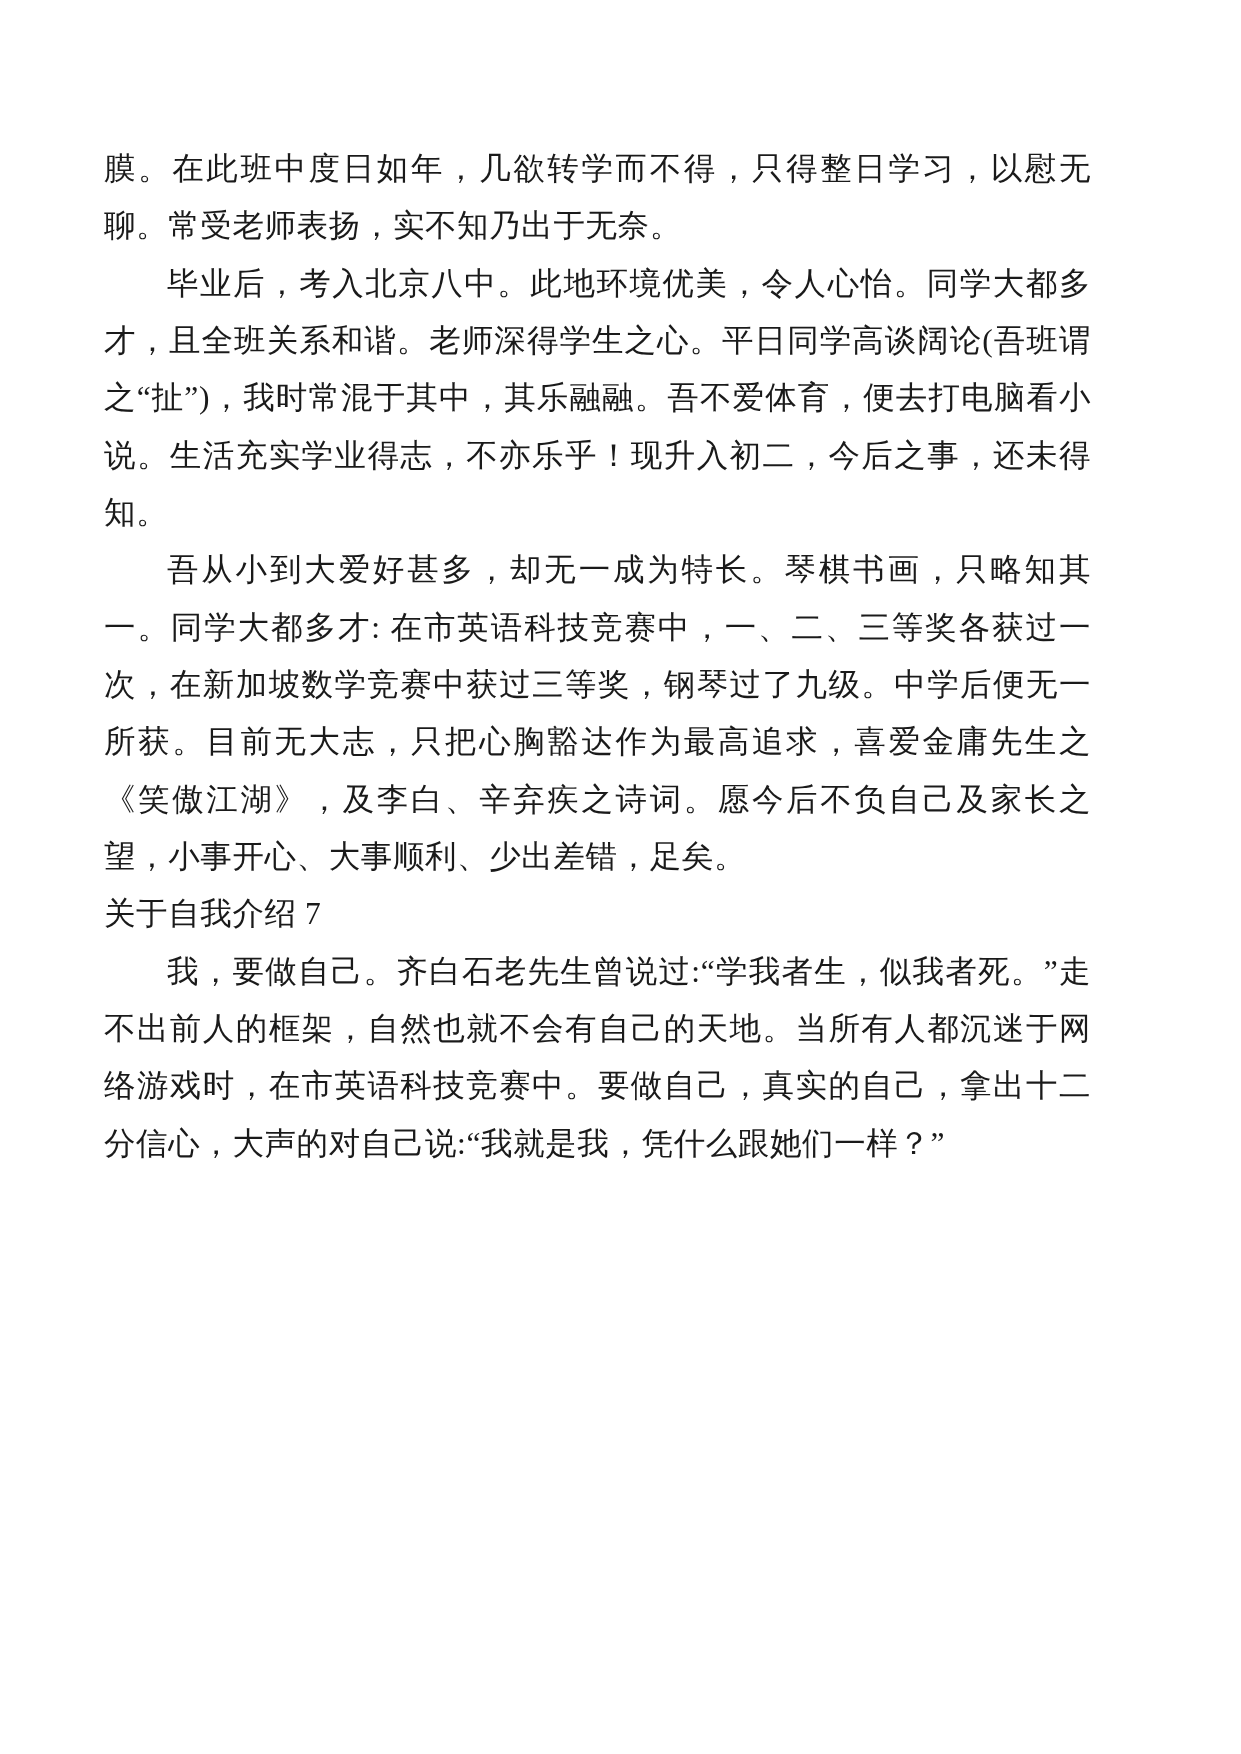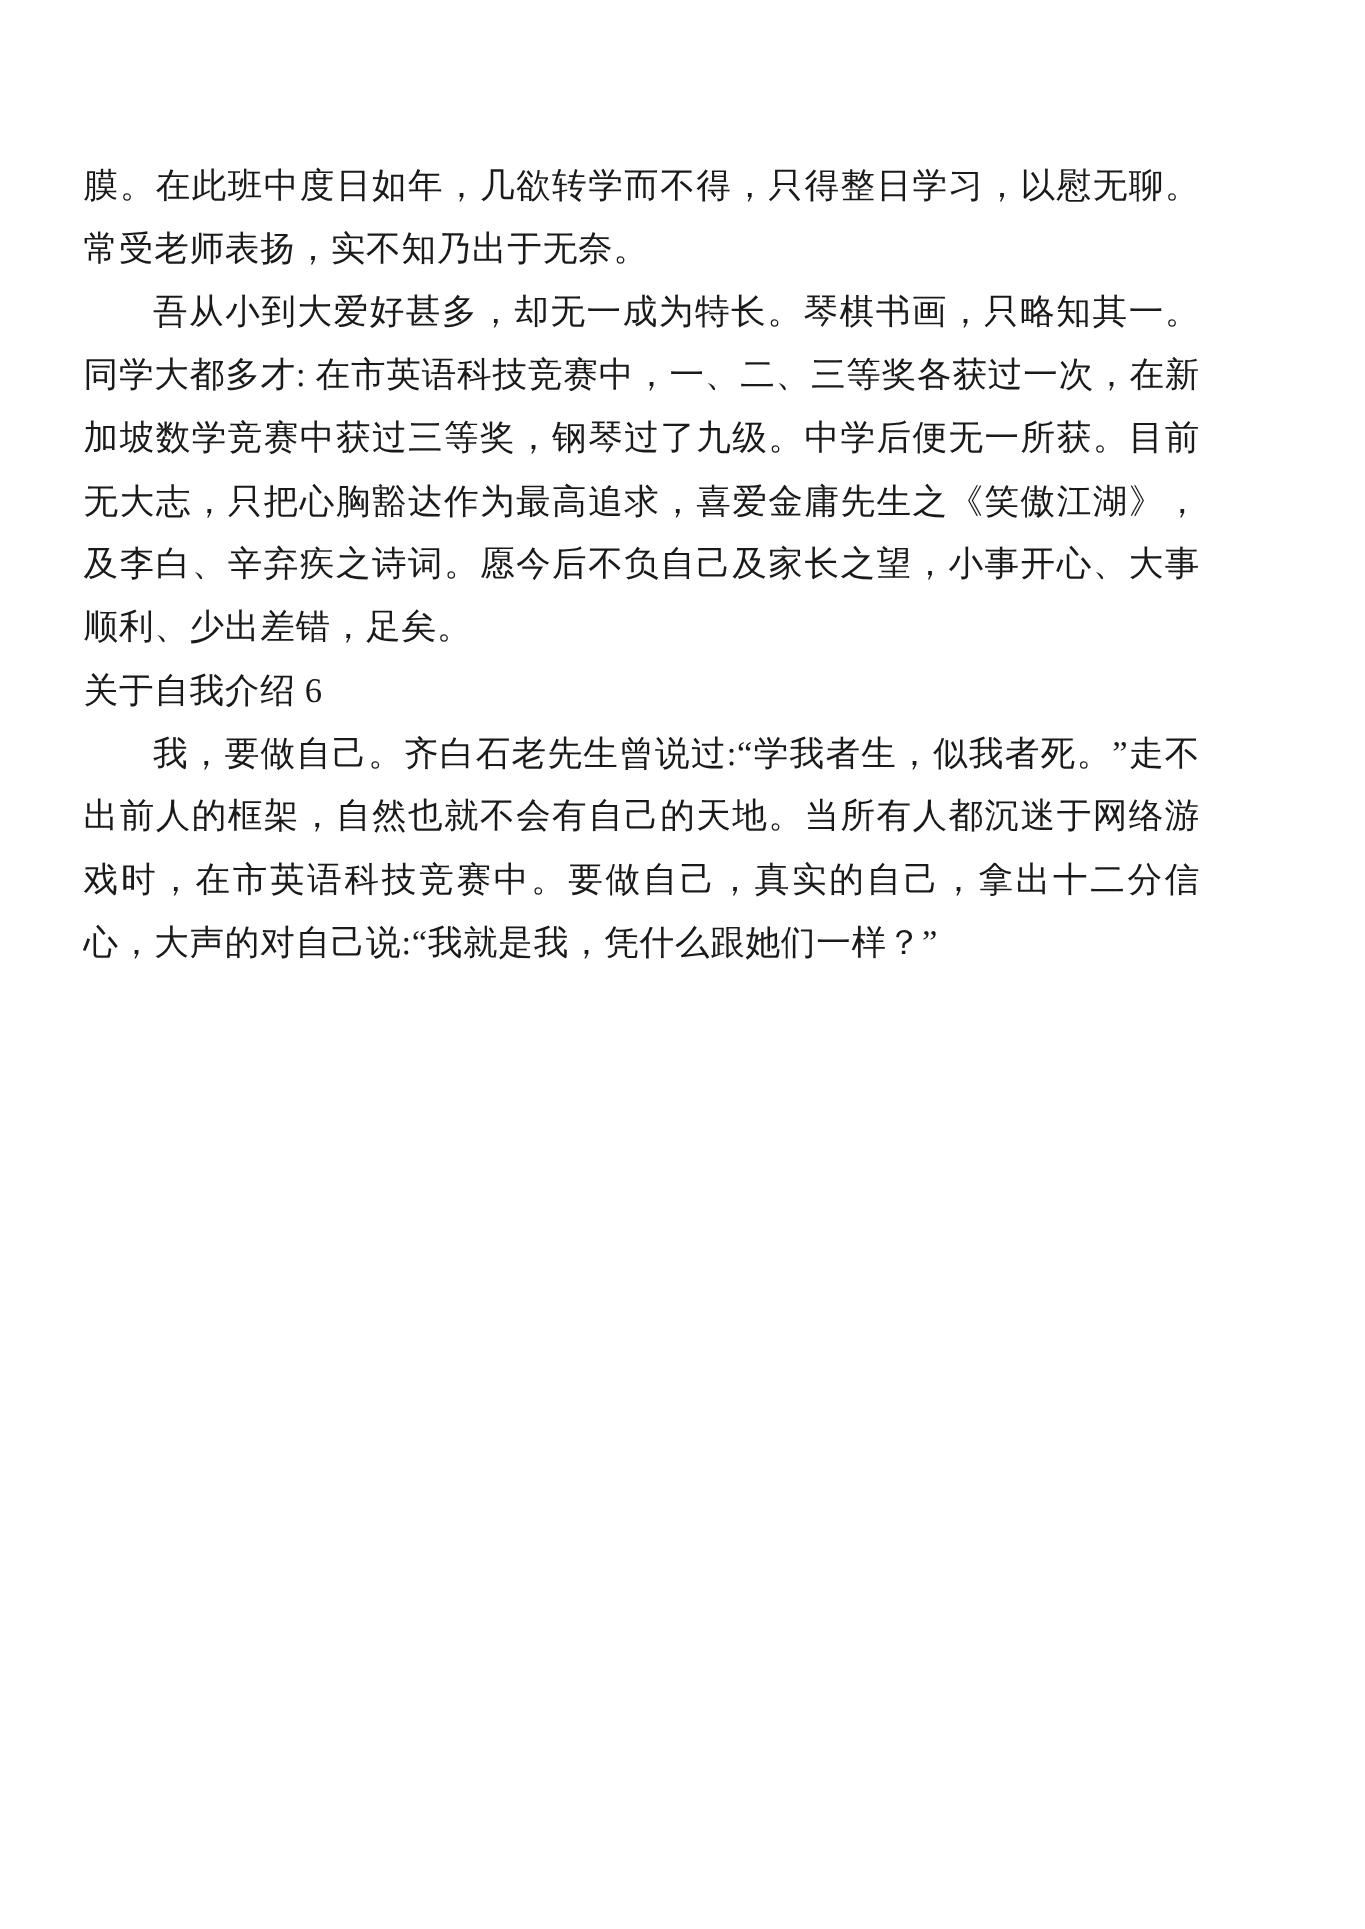--- a/index.html
+++ b/index.html
@@ -11,21 +11,21 @@
     width: 1241px;
     height: 1754px;
     font-family: "Liberation Serif", "DejaVu Serif", serif;
     color: #111111;
     overflow: hidden;
   }
   .page {
     box-sizing: border-box;
     width: 1241px;
     height: 1754px;
-    padding: 140px 150px 0 76px;
+    padding: 140px 150px 0 104px;
     background: #ffffff;
   }
   .doc-body {
     font-size: 31.5px;
     line-height: 1.82;
     letter-spacing: 0.6px;
     text-align: justify;
     text-justify: inter-character;
     color: #1a1a1a;
   }
@@ -48,22 +48,23 @@
   }
 </style>
 </head>
 <body>
 
 <div class="page">
   <div class="doc-body">
 
     <p class="para noindent">膜。在此班中度日如年，几欲转学而不得，只得整日学习，以慰无聊。常受老师表扬，实不知乃出于无奈。</p>
 
+    <p class="para">毕业后，考入北京八中。此地环境优美，令人心怡。同学大都多才，且全班关系和谐。老师深得学生之心。平日同学高谈阔论(吾班谓之“扯”)，我时常混于其中，其乐融融。吾不爱体育，便去打电脑看小说。生活充实学业得志，不亦乐乎！现升入初二，今后之事，还未得知。</p>
 
     <p class="para">吾从小到大爱好甚多，却无一成为特长。琴棋书画，只略知其一。同学大都多才: 在市英语科技竞赛中，一、二、三等奖各获过一次，在新加坡数学竞赛中获过三等奖，钢琴过了九级。中学后便无一所获。目前无大志，只把心胸豁达作为最高追求，喜爱金庸先生之《笑傲江湖》，及李白、辛弃疾之诗词。愿今后不负自己及家长之望，小事开心、大事顺利、少出差错，足矣。</p>
 
-    <h2 class="heading">关于自我介绍 6</h2>
+    <h2 class="heading">关于自我介绍 7</h2>
 
 
     <p class="para">我，要做自己。齐白石老先生曾说过:“学我者生，似我者死。”走不出前人的框架，自然也就不会有自己的天地。当所有人都沉迷于网络游戏时，在市英语科技竞赛中。要做自己，真实的自己，拿出十二分信心，大声的对自己说:“我就是我，凭什么跟她们一样？”</p>
 
   </div>
 </div>
 
 </body></html>

